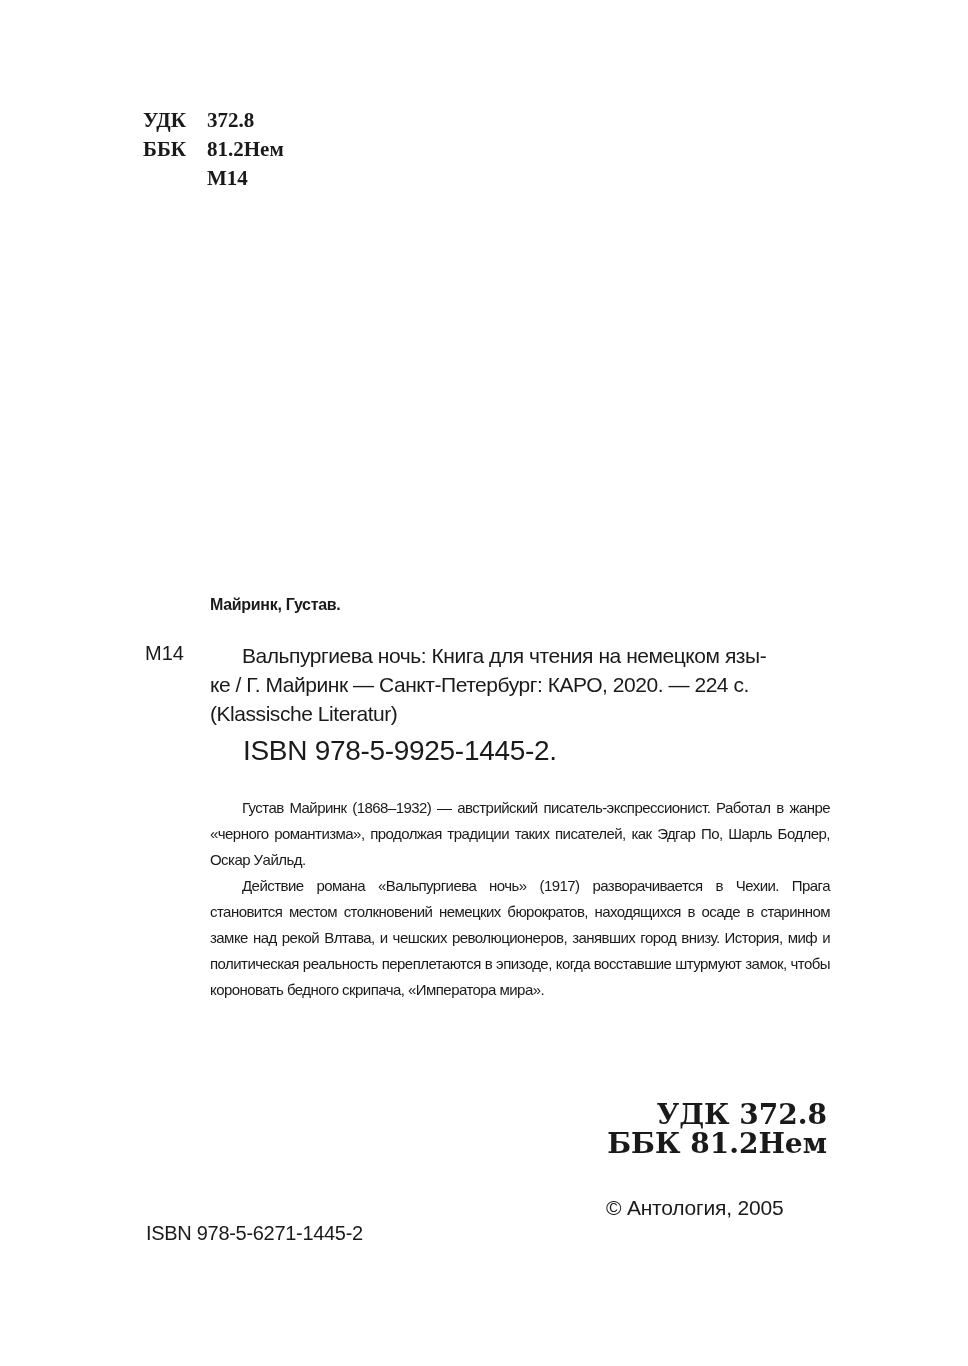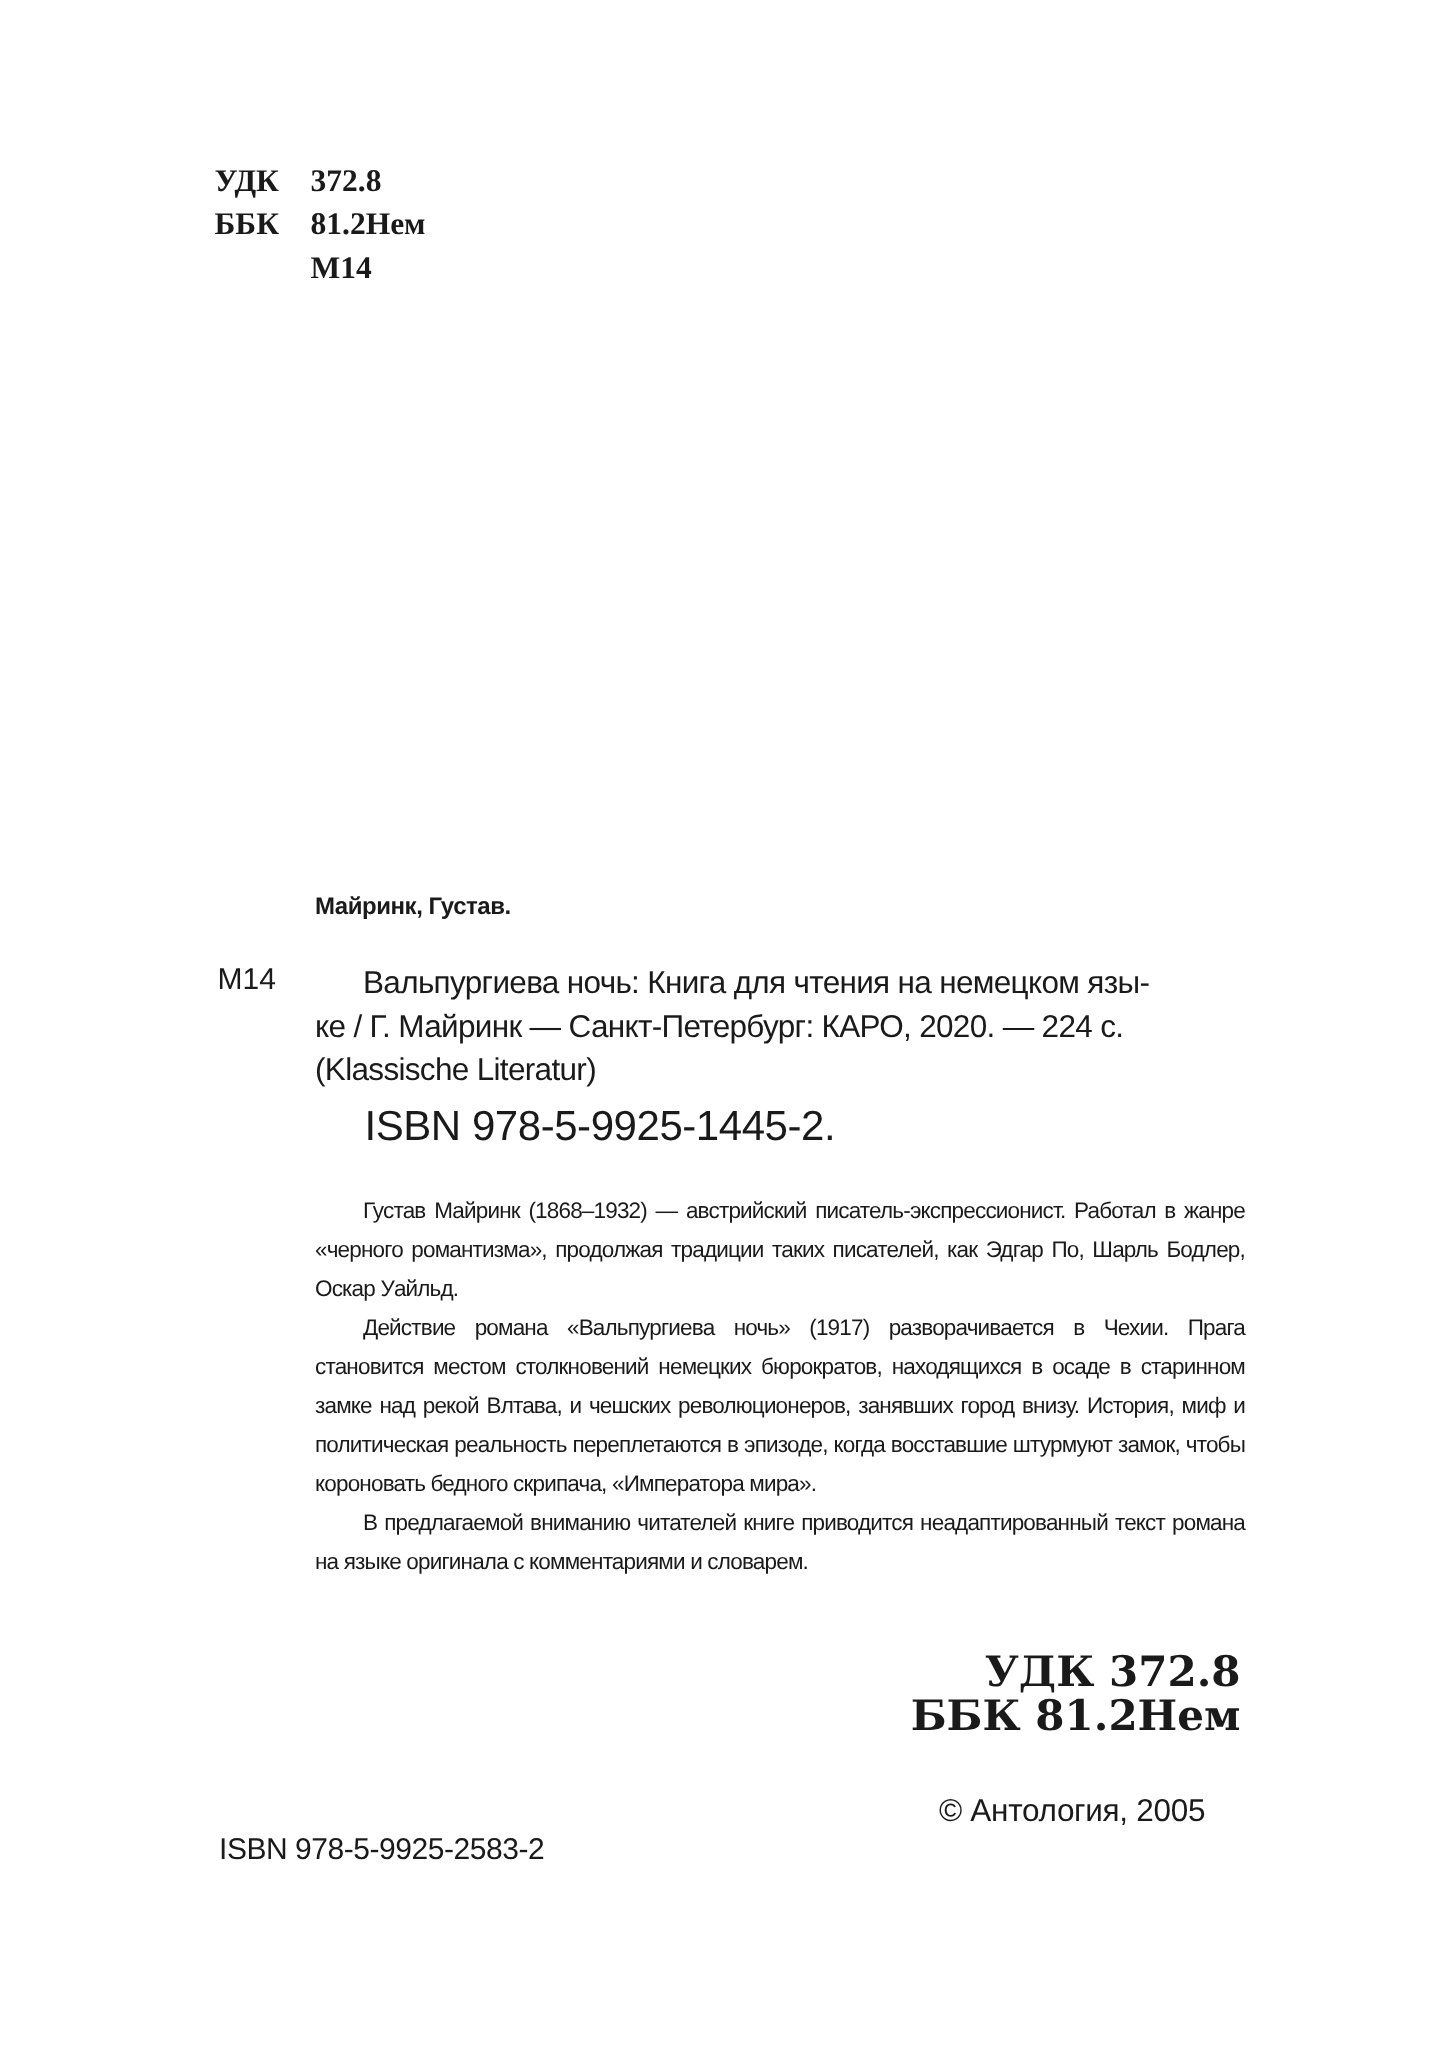--- a/index.html
+++ b/index.html
@@ -96,21 +96,21 @@
 
     .isbn-bottom {
       left: 146px;
       top: 1222px;
       font-family: "Liberation Sans", sans-serif;
       font-size: 20px;
       letter-spacing: -0.3px;
     }
 
     .copyrights {
-      left: 626px;
+      left: 606px;
       top: 1191px;
       font-family: "Liberation Sans", sans-serif;
       font-size: 21px;
       line-height: 33px;
       letter-spacing: -0.2px;
     }
   </style>
 </head>
 <body>
 
@@ -137,25 +137,24 @@
   <div class="first">Вальпургиева ночь: Книга для чтения на немецком язы-</div>
   <div>ке / Г. Майринк — Санкт-Петербург: КАРО, 2020. — 224 с.</div>
   <div>(Klassische Literatur)</div>
 </div>
 
 <div class="abs isbn-line">ISBN 978-5-9925-1445-2.</div>
 
 <div class="abs annotation">
   <p>Густав Майринк (1868–1932) — австрийский писатель-экспрес­сионист. Работал в жанре «черного романтизма», продолжая тра­диции таких писателей, как Эдгар По, Шарль Бодлер, Оскар Уайльд.</p>
   <p>Действие романа «Вальпургиева ночь» (1917) разворачивается в Чехии. Прага становится местом столкновений немецких бюро­кратов, находящихся в осаде в старинном замке над рекой Влтава, и чешских революционеров, занявших город внизу. История, миф и политическая реальность переплетаются в эпизоде, когда вос­ставшие штурмуют замок, чтобы короновать бедного скрипача, «Императора мира».</p>
-  <p>В предлагаемой вниманию читателей книге приводится неадап­тированный текст романа на языке оригинала с комментариями и словарем.</p>
 </div>
 
 <div class="abs bottom-class">
   <div>УДК 372.8</div>
   <div>ББК 81.2Нем</div>
 </div>
 
-<div class="abs isbn-bottom">ISBN 978-5-9925-2583-2</div>
+<div class="abs isbn-bottom">ISBN 978-5-6271-1445-2</div>
 
 <div class="abs copyrights">
   <div>© Антология, 2005</div>
 </div>
 
 </body></html>

